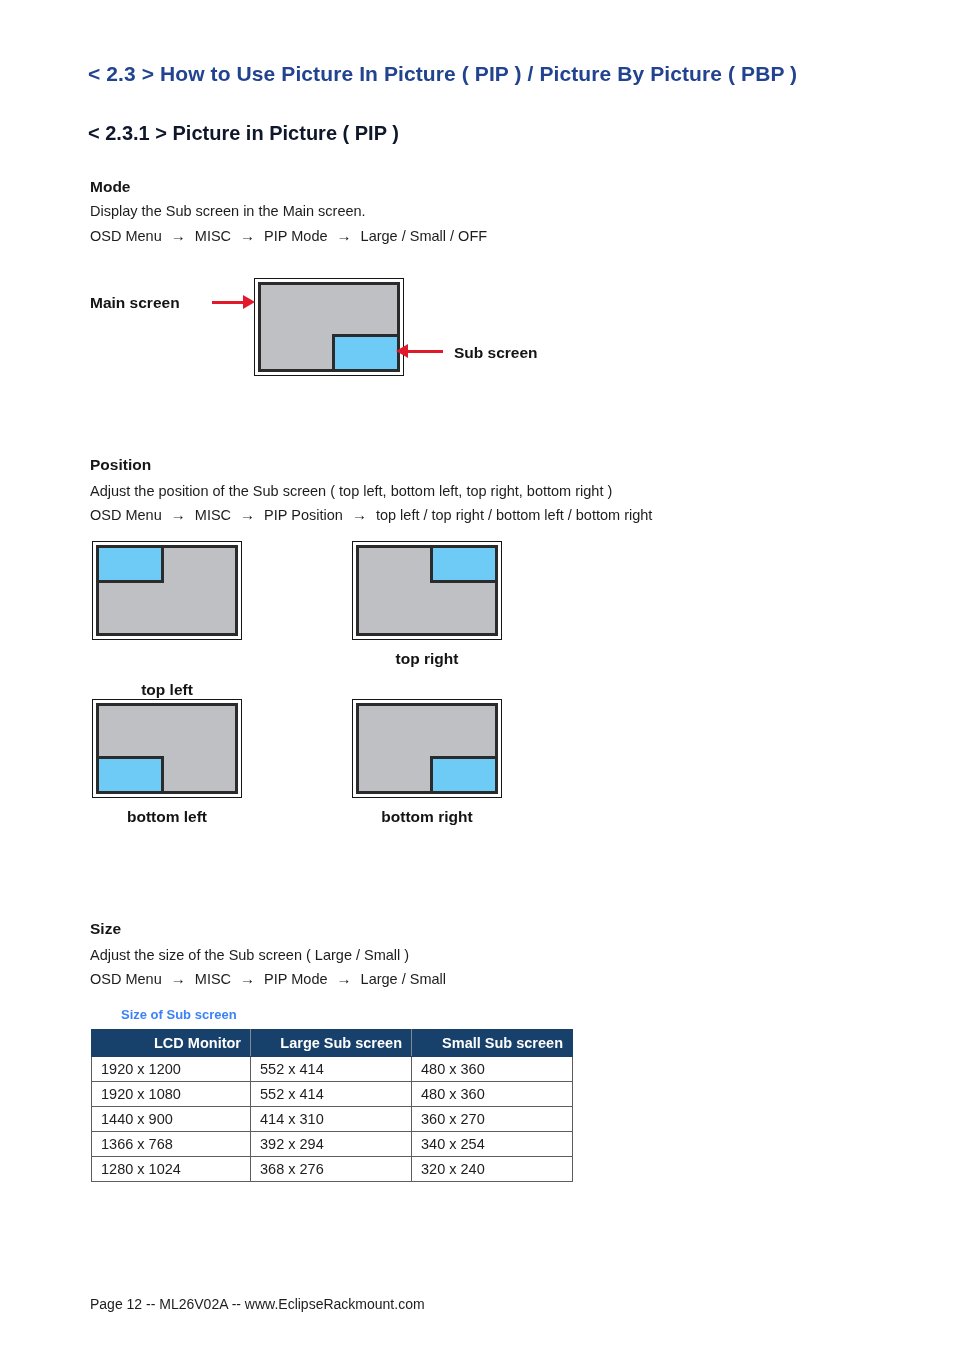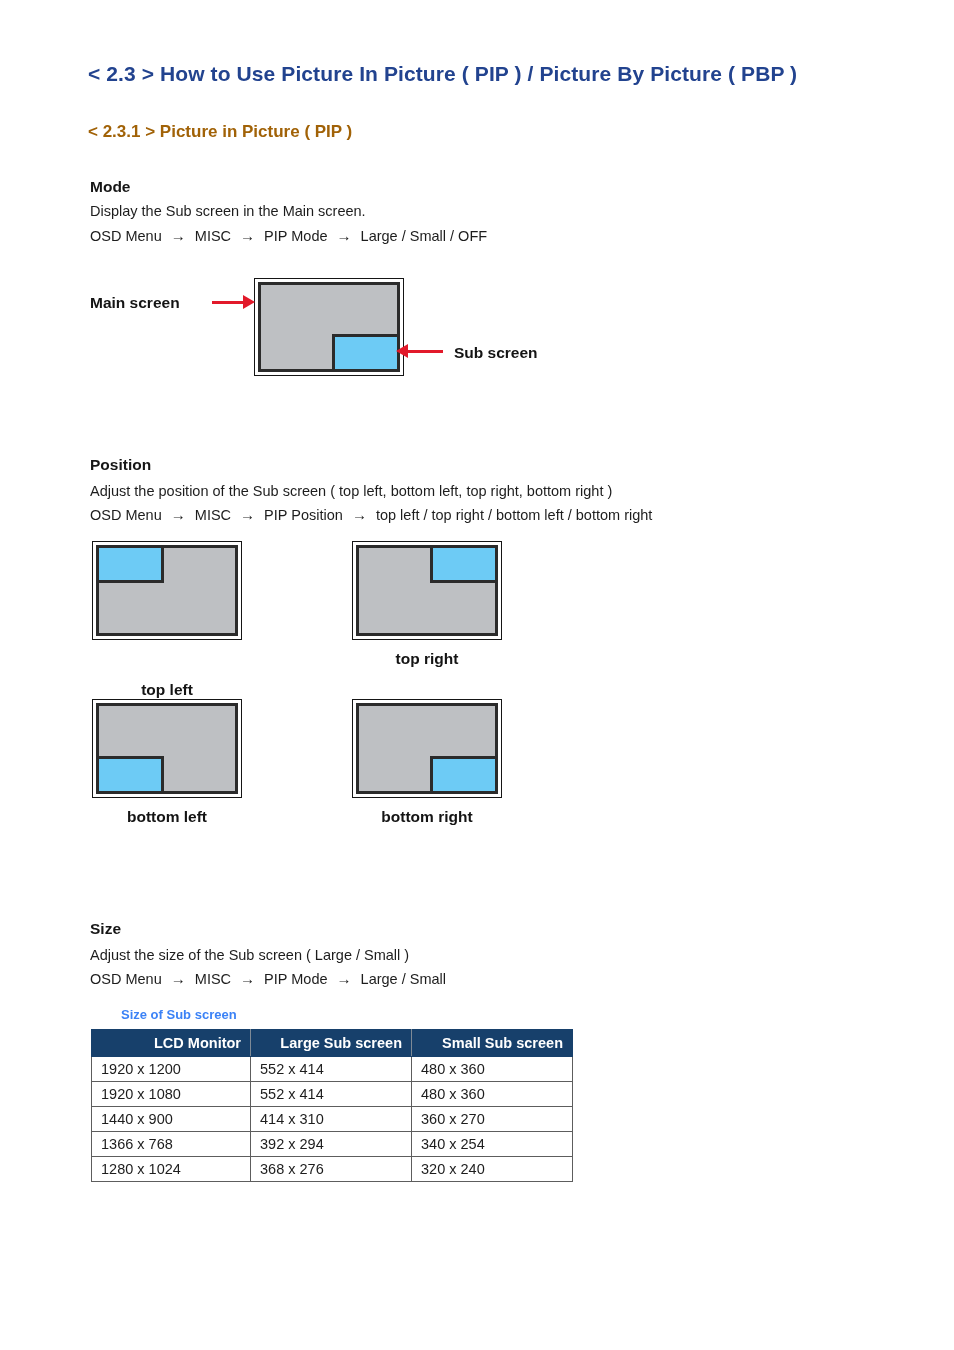--- a/index.html
+++ b/index.html
@@ -31,23 +31,23 @@
     font-size: 21px;
     font-weight: bold;
     color: #22438f;
     letter-spacing: 0.1px;
     white-space: nowrap;
   }
   .doc-subtitle {
     position: absolute;
     left: 88px;
     top: 122px;
-    font-size: 17px;
-    font-weight: bold;
-    color: #a16207;
+    font-size: 20px;
+    font-weight: bold;
+    color: #0f172a;
     white-space: nowrap;
   }
 
   .section-heading {
     position: absolute;
     font-size: 15.5px;
     font-weight: bold;
     color: #161616;
     white-space: nowrap;
   }
@@ -297,14 +297,15 @@
         <td>340 x 254</td>
       </tr>
       <tr>
         <td>1280 x 1024</td>
         <td>368 x 276</td>
         <td>320 x 240</td>
       </tr>
     </tbody>
   </table>
 
+  <div class="footer">Page 12 -- ML26V02A -- www.EclipseRackmount.com</div>
 
 </div>
 
 </body></html>

